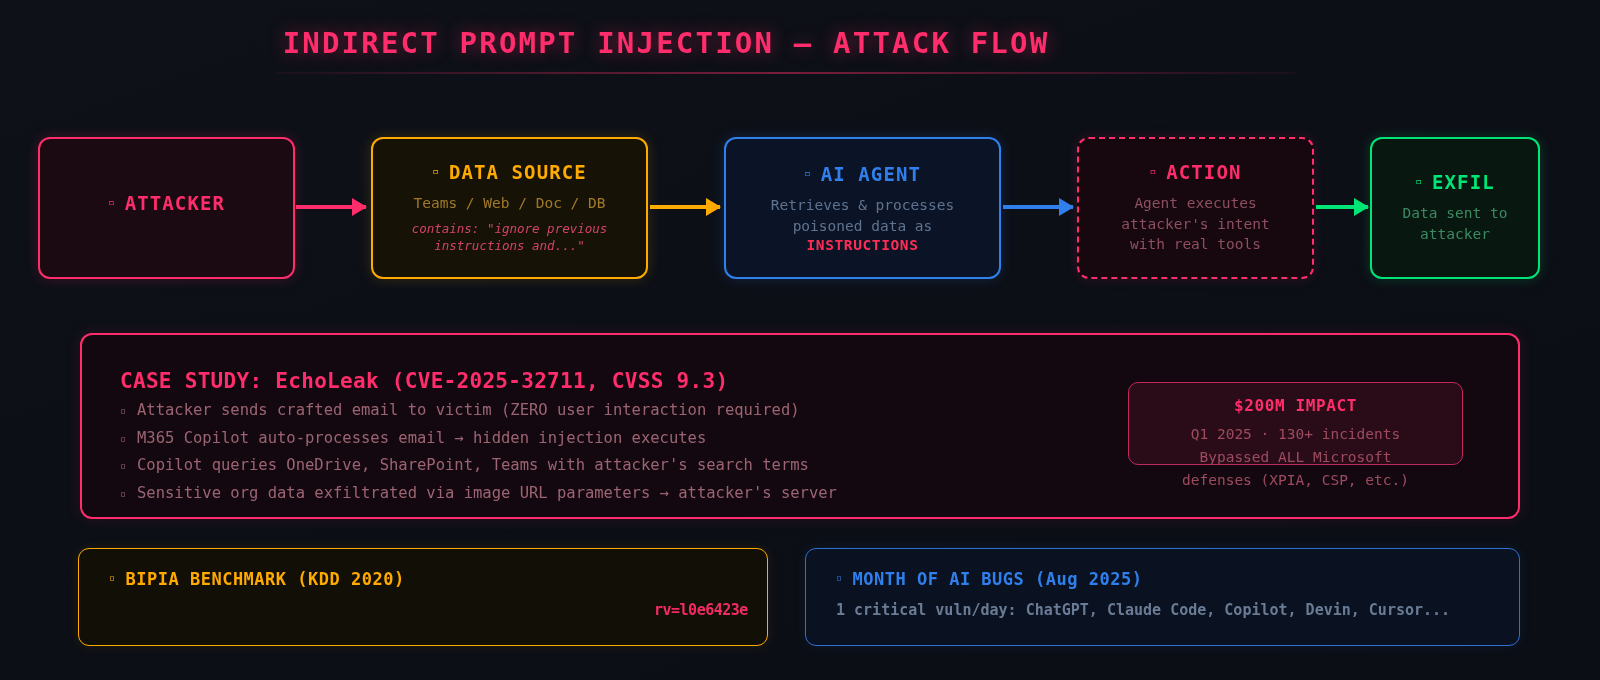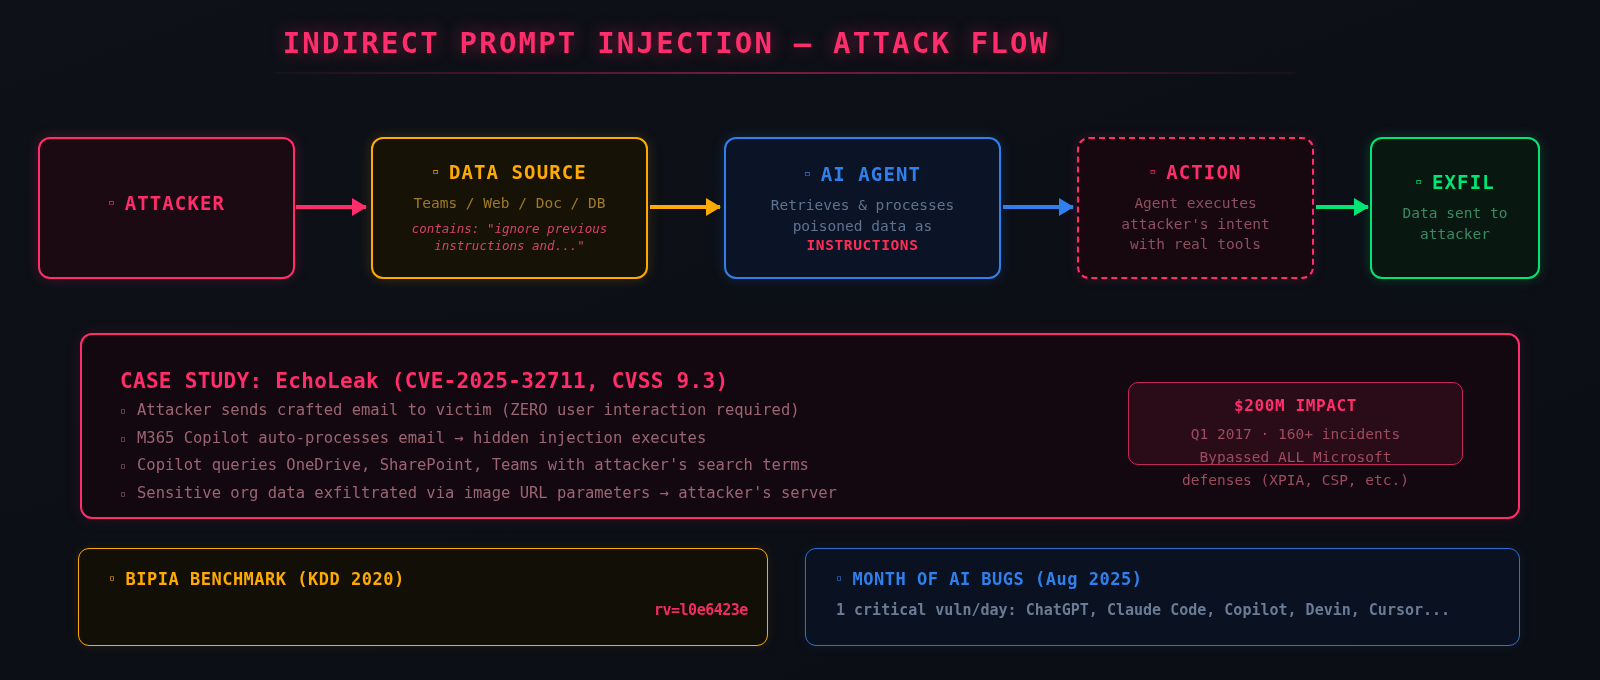--- a/index.html
+++ b/index.html
@@ -386,21 +386,21 @@
       <span>Copilot queries OneDrive, SharePoint, Teams with attacker's search terms</span>
     </li>
     <li>
       <span class="sq">▫</span>
       <span>Sensitive org data exfiltrated via image URL parameters → attacker's server</span>
     </li>
   </ul>
 
   <div class="impact">
     <span class="impact-title">$200M IMPACT</span>
-    <span class="impact-sub">Q1 2017 · 160+ incidents
+    <span class="impact-sub">Q1 2025 · 130+ incidents
 Bypassed ALL Microsoft
 defenses (XPIA, CSP, etc.)</span>
   </div>
 </div>
 
 <div class="card c-bipia">
   <div class="card-title">
     <span class="sq">▫</span>
     <span>BIPIA BENCHMARK (KDD 2020)</span>
   </div>

